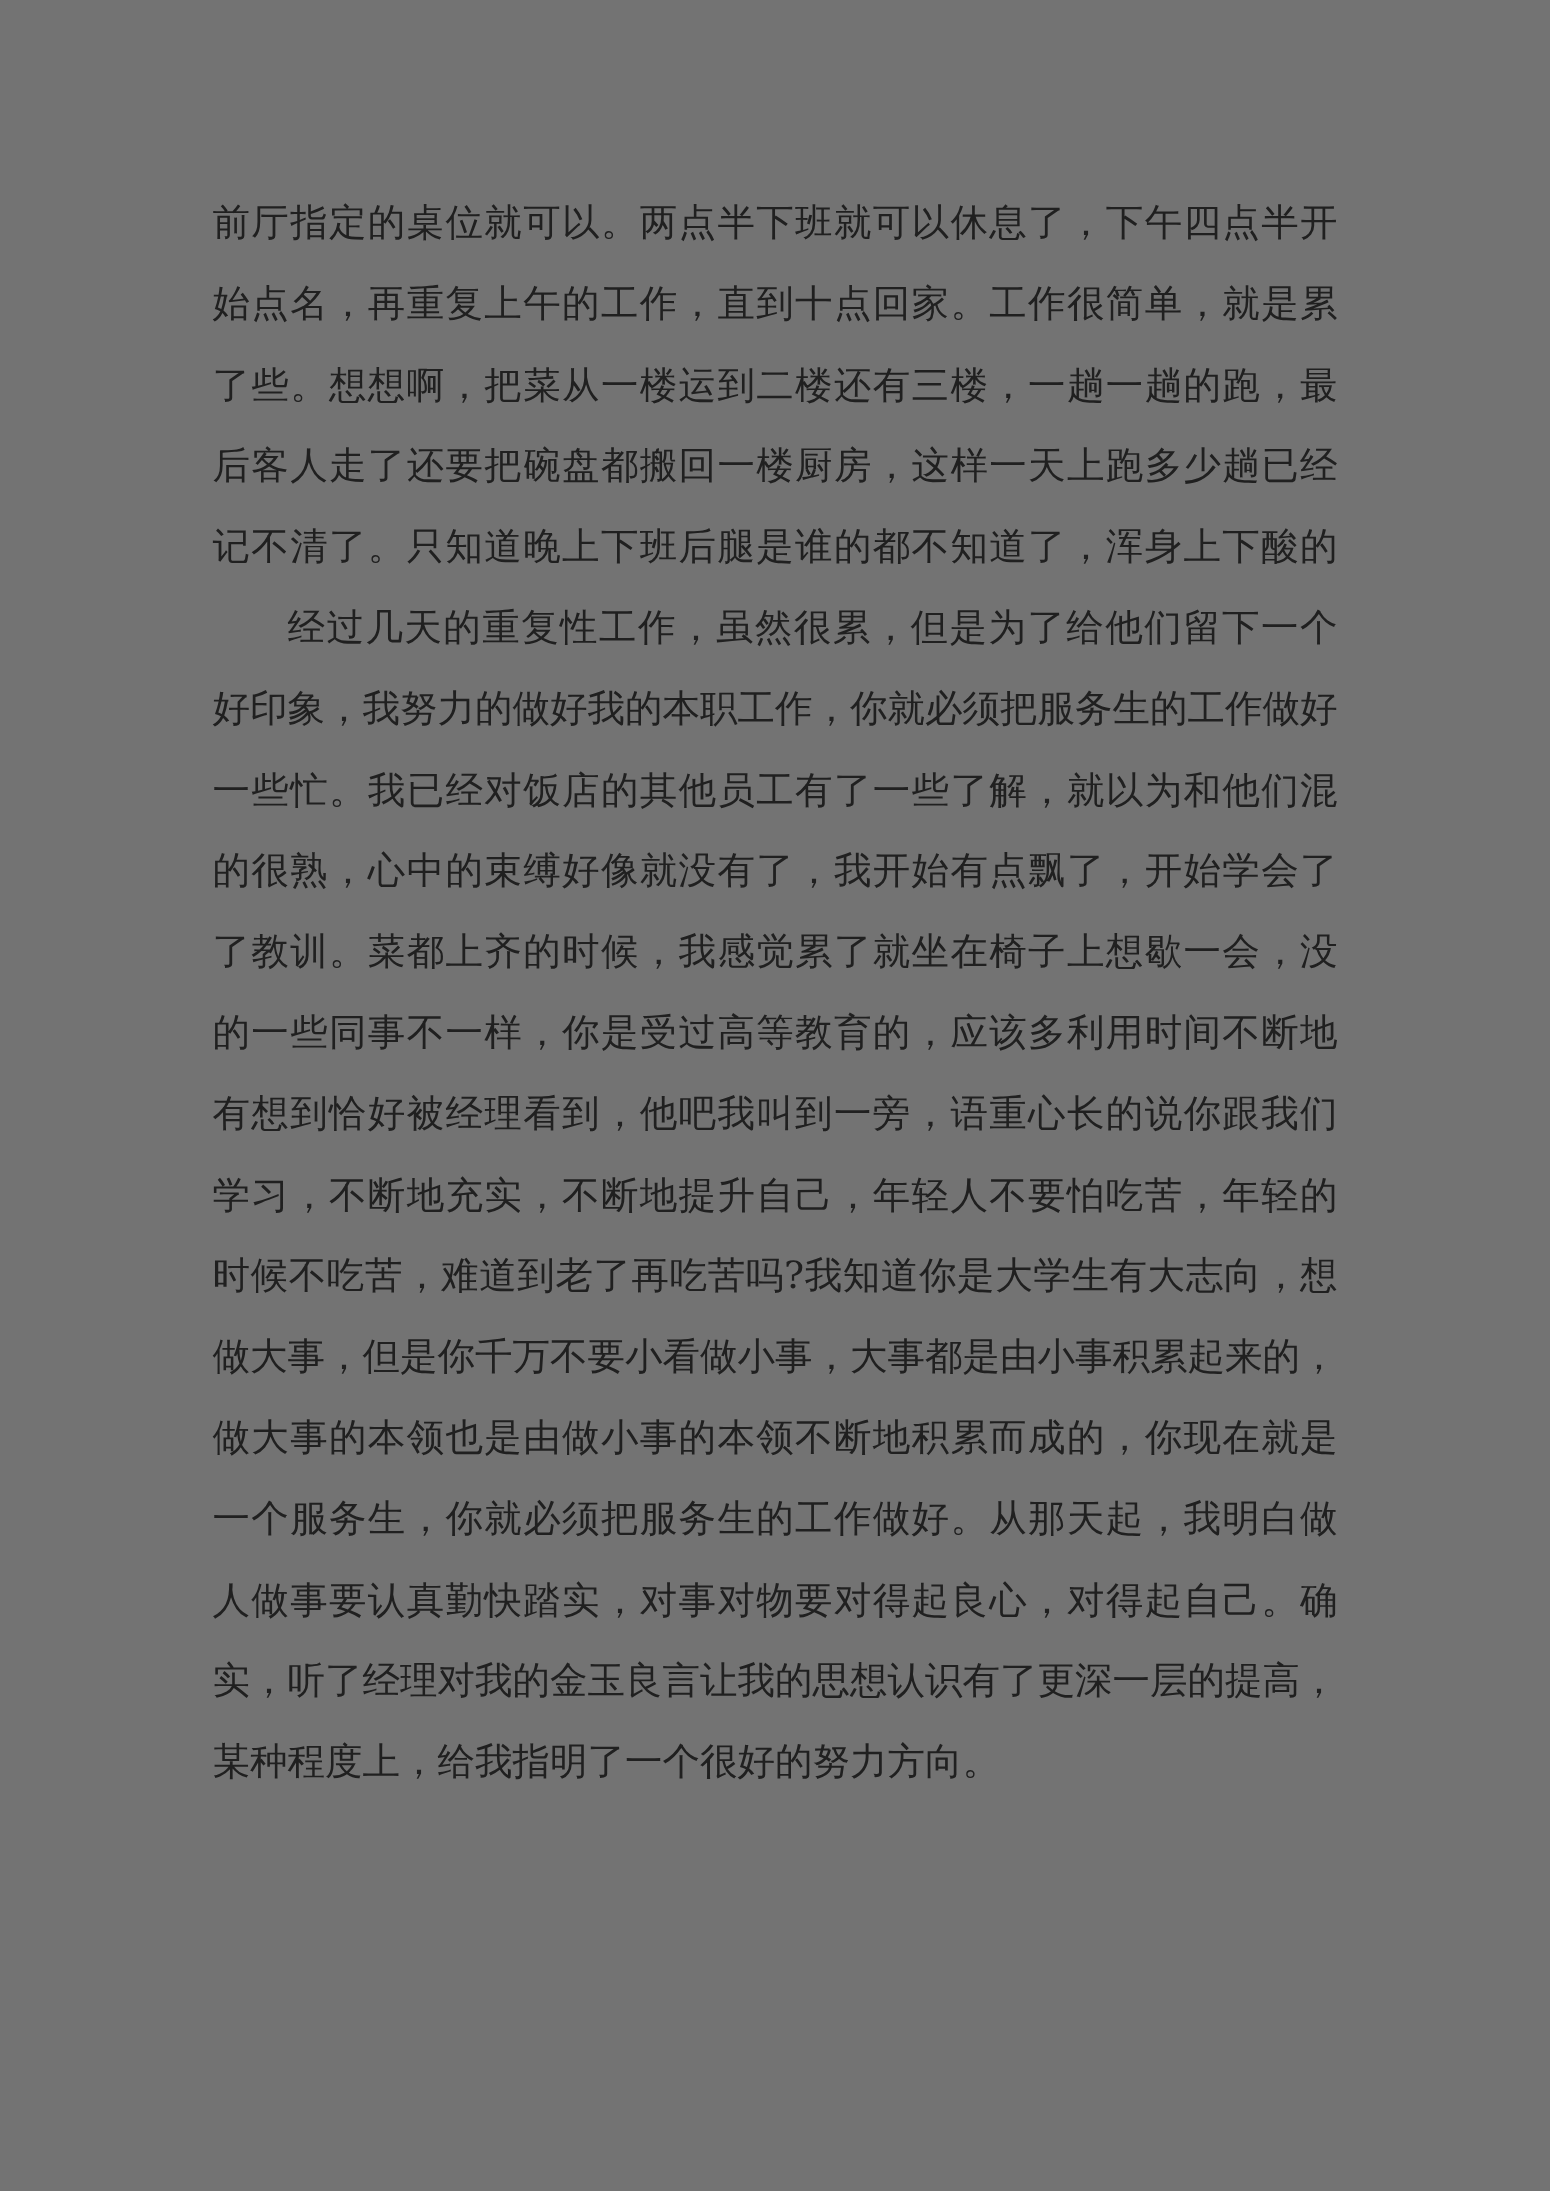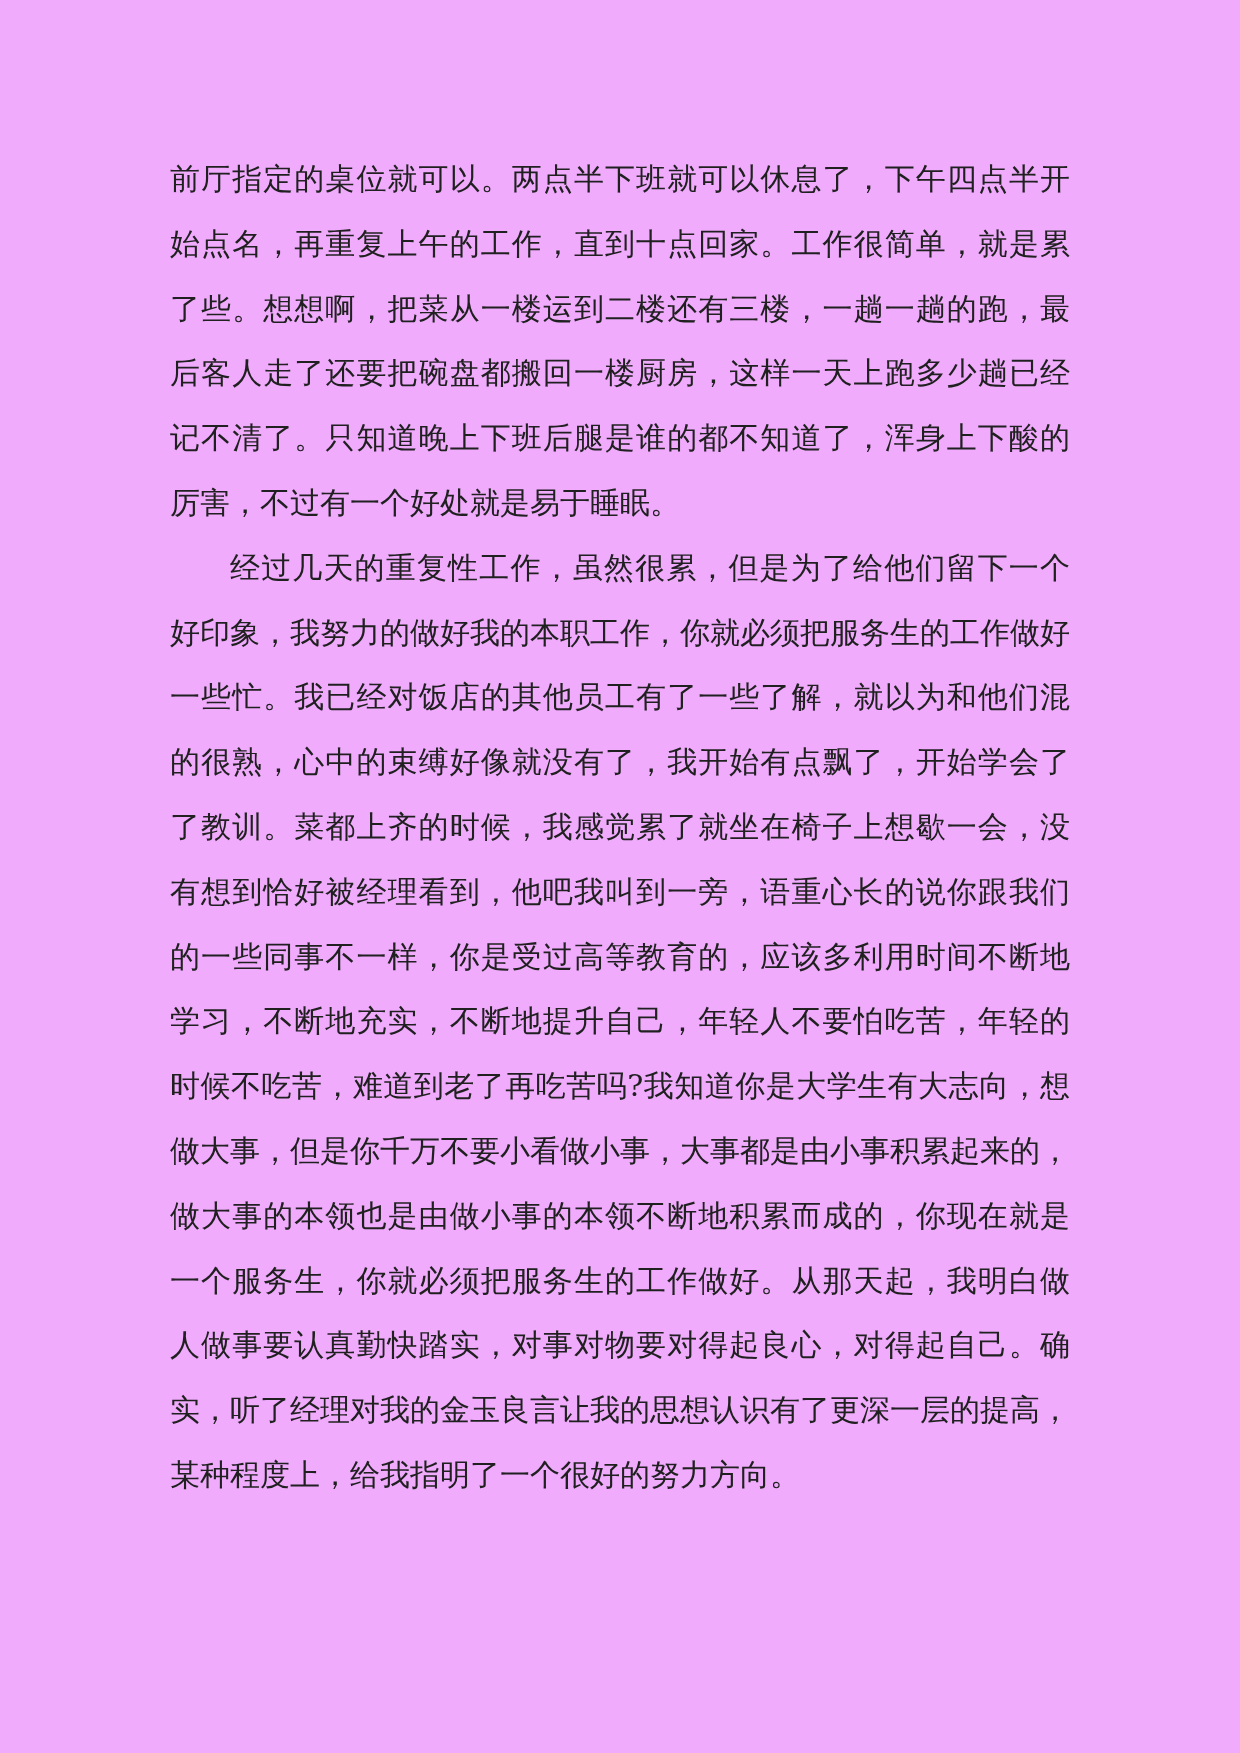--- a/index.html
+++ b/index.html
@@ -1,20 +1,20 @@
 <!DOCTYPE html>
 <html><head>
 <meta charset="utf-8">
 <style>
   html, body { margin: 0; padding: 0; }
   .page {
     position: relative;
     width: 1240px;
     height: 1753px;
-    background: #f0abfc;
+    background: #737373;
     overflow: hidden;
     font-family: "DejaVu Serif", "Liberation Serif", serif;
   }
   .text-block {
     position: absolute;
     left: 170px;
     top: 147px;
     width: 900px;
   }
   .para { margin: 0; padding: 0; }
@@ -41,31 +41,30 @@
 
 <div class="page">
   <div class="text-block">
 
     <div class="para">
       <div class="line">前厅指定的桌位就可以。两点半下班就可以休息了，下午四点半开</div>
       <div class="line">始点名，再重复上午的工作，直到十点回家。工作很简单，就是累</div>
       <div class="line">了些。想想啊，把菜从一楼运到二楼还有三楼，一趟一趟的跑，最</div>
       <div class="line">后客人走了还要把碗盘都搬回一楼厨房，这样一天上跑多少趟已经</div>
       <div class="line">记不清了。只知道晚上下班后腿是谁的都不知道了，浑身上下酸的</div>
-      <div class="line para-end">厉害，不过有一个好处就是易于睡眠。</div>
     </div>
 
     <div class="para">
       <div class="line indent">经过几天的重复性工作，虽然很累，但是为了给他们留下一个</div>
       <div class="line">好印象，我努力的做好我的本职工作，你就必须把服务生的工作做好</div>
       <div class="line">一些忙。我已经对饭店的其他员工有了一些了解，就以为和他们混</div>
       <div class="line">的很熟，心中的束缚好像就没有了，我开始有点飘了，开始学会了</div>
       <div class="line">了教训。菜都上齐的时候，我感觉累了就坐在椅子上想歇一会，没</div>
+      <div class="line">的一些同事不一样，你是受过高等教育的，应该多利用时间不断地</div>
       <div class="line">有想到恰好被经理看到，他吧我叫到一旁，语重心长的说你跟我们</div>
-      <div class="line">的一些同事不一样，你是受过高等教育的，应该多利用时间不断地</div>
       <div class="line">学习，不断地充实，不断地提升自己，年轻人不要怕吃苦，年轻的</div>
       <div class="line">时候不吃苦，难道到老了再吃苦吗?我知道你是大学生有大志向，想</div>
       <div class="line">做大事，但是你千万不要小看做小事，大事都是由小事积累起来的，</div>
       <div class="line">做大事的本领也是由做小事的本领不断地积累而成的，你现在就是</div>
       <div class="line">一个服务生，你就必须把服务生的工作做好。从那天起，我明白做</div>
       <div class="line">人做事要认真勤快踏实，对事对物要对得起良心，对得起自己。确</div>
       <div class="line">实，听了经理对我的金玉良言让我的思想认识有了更深一层的提高，</div>
       <div class="line para-end">某种程度上，给我指明了一个很好的努力方向。</div>
     </div>
 

